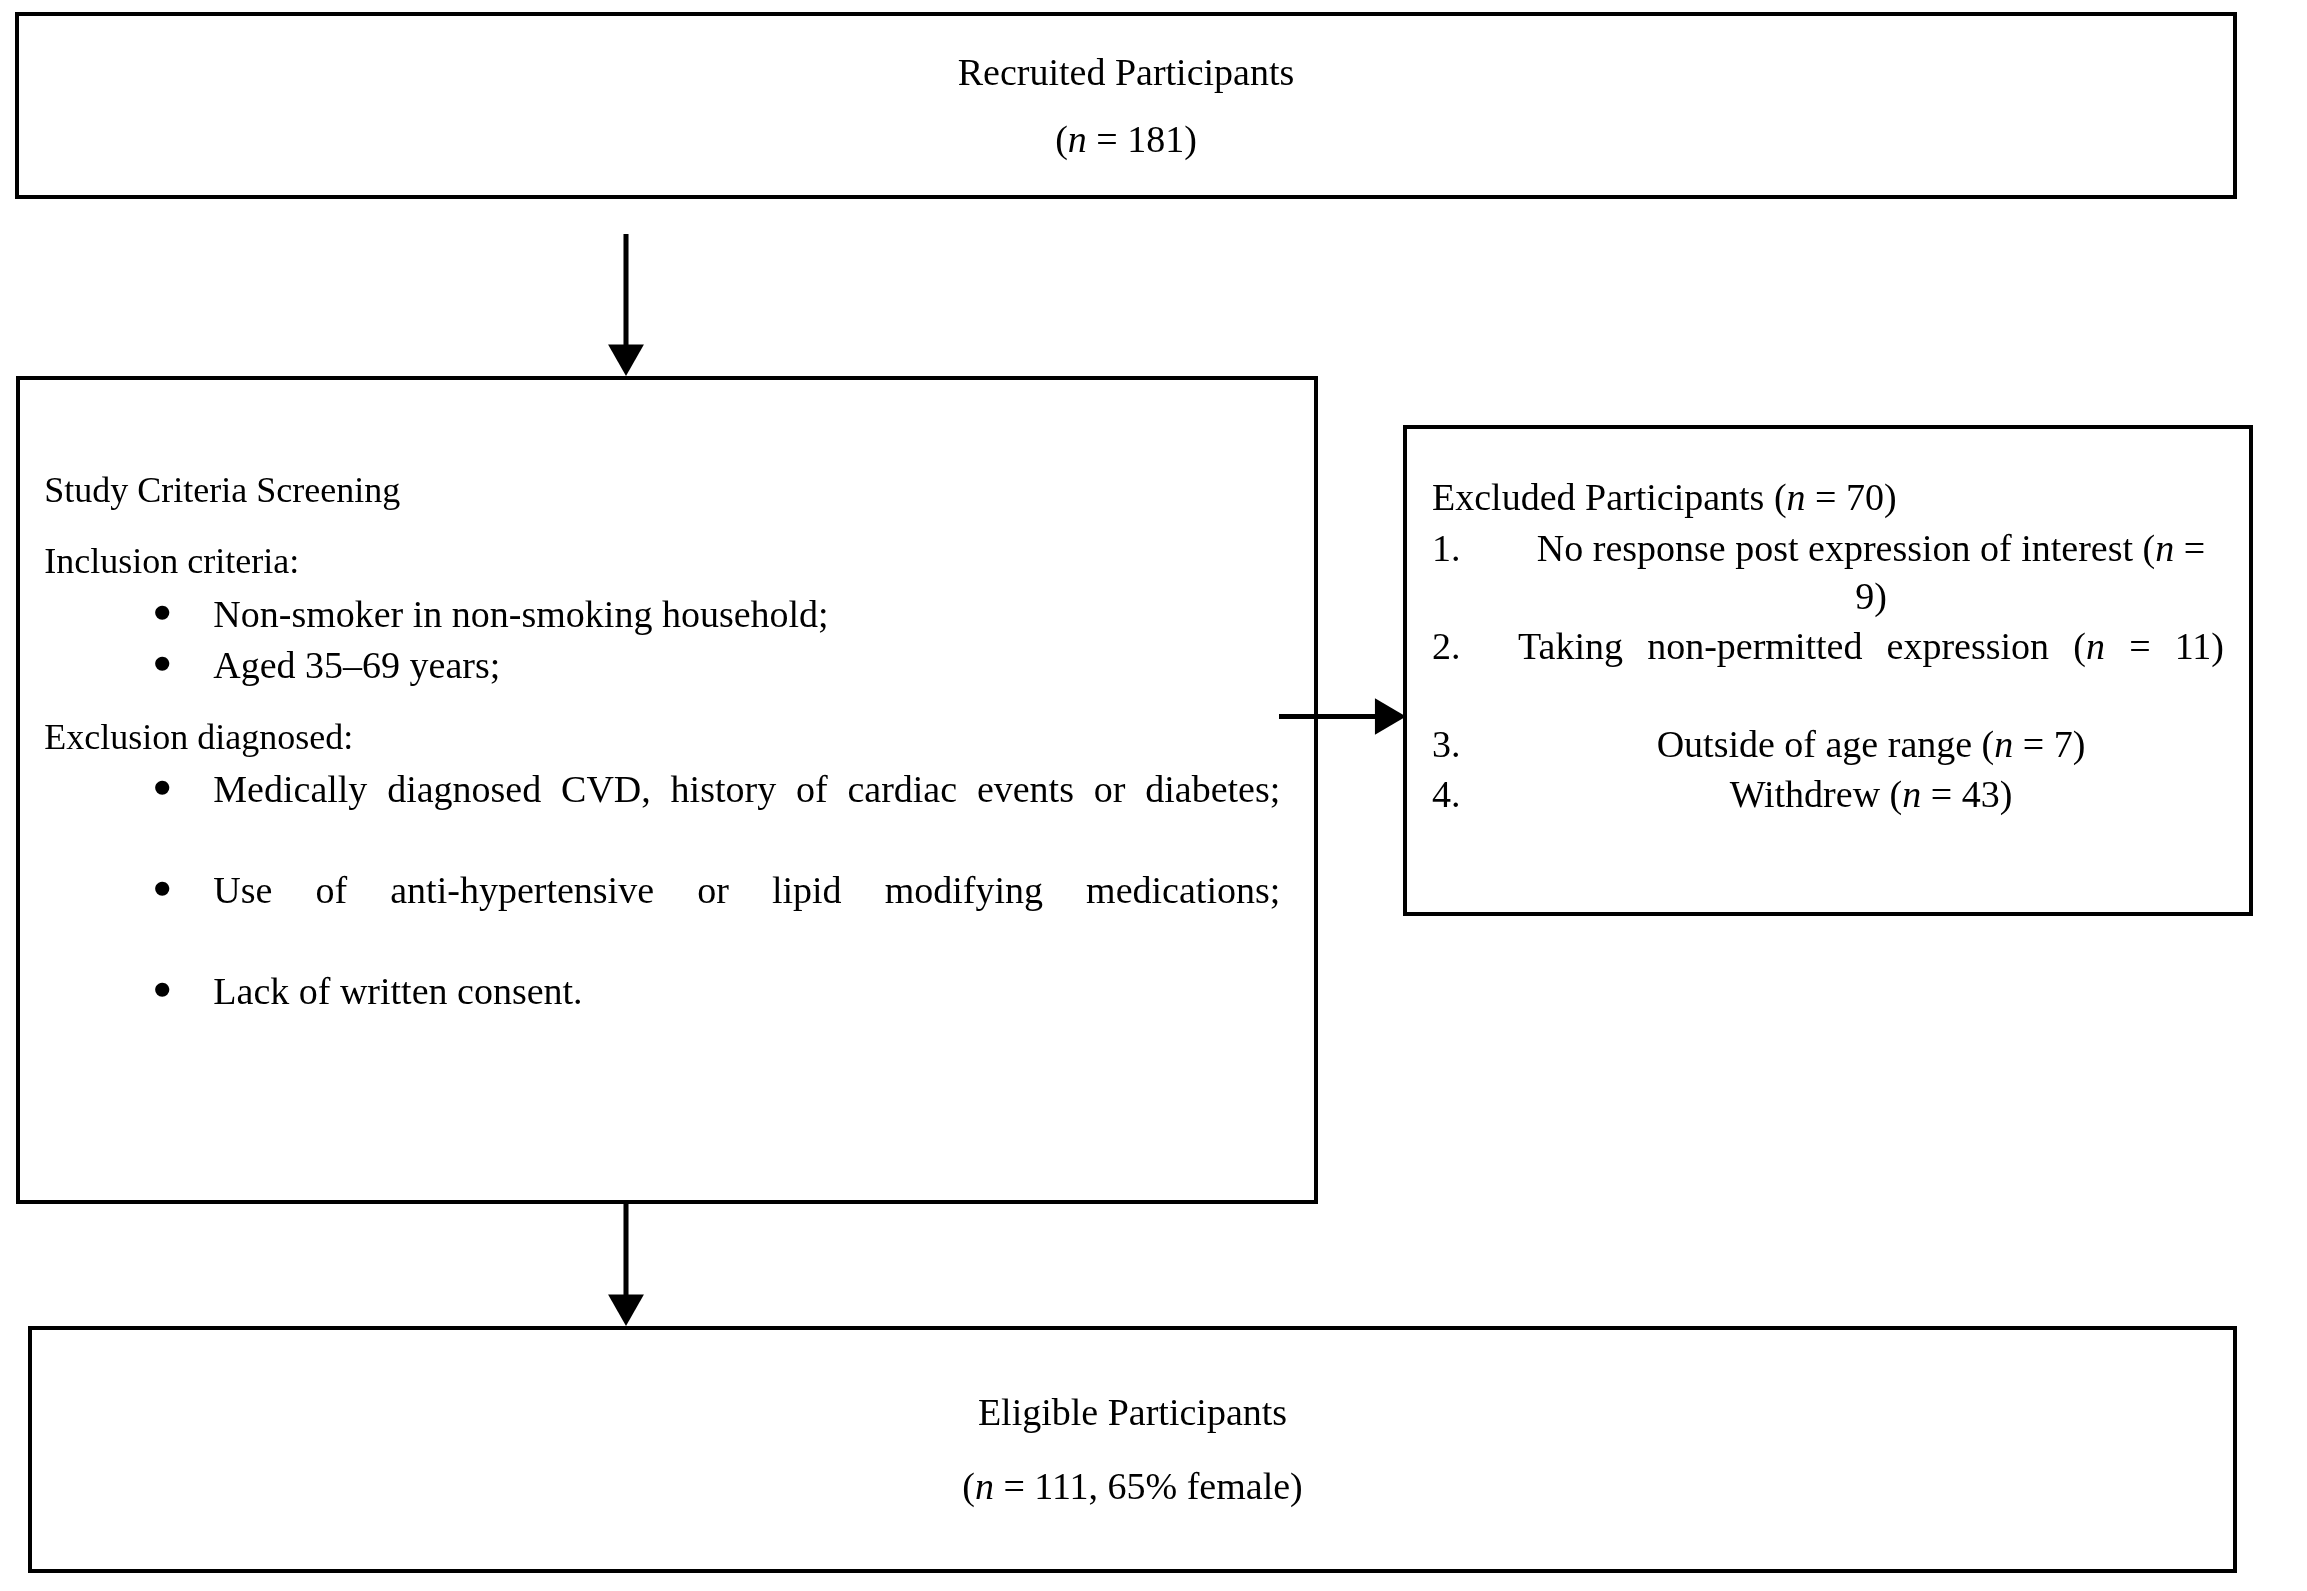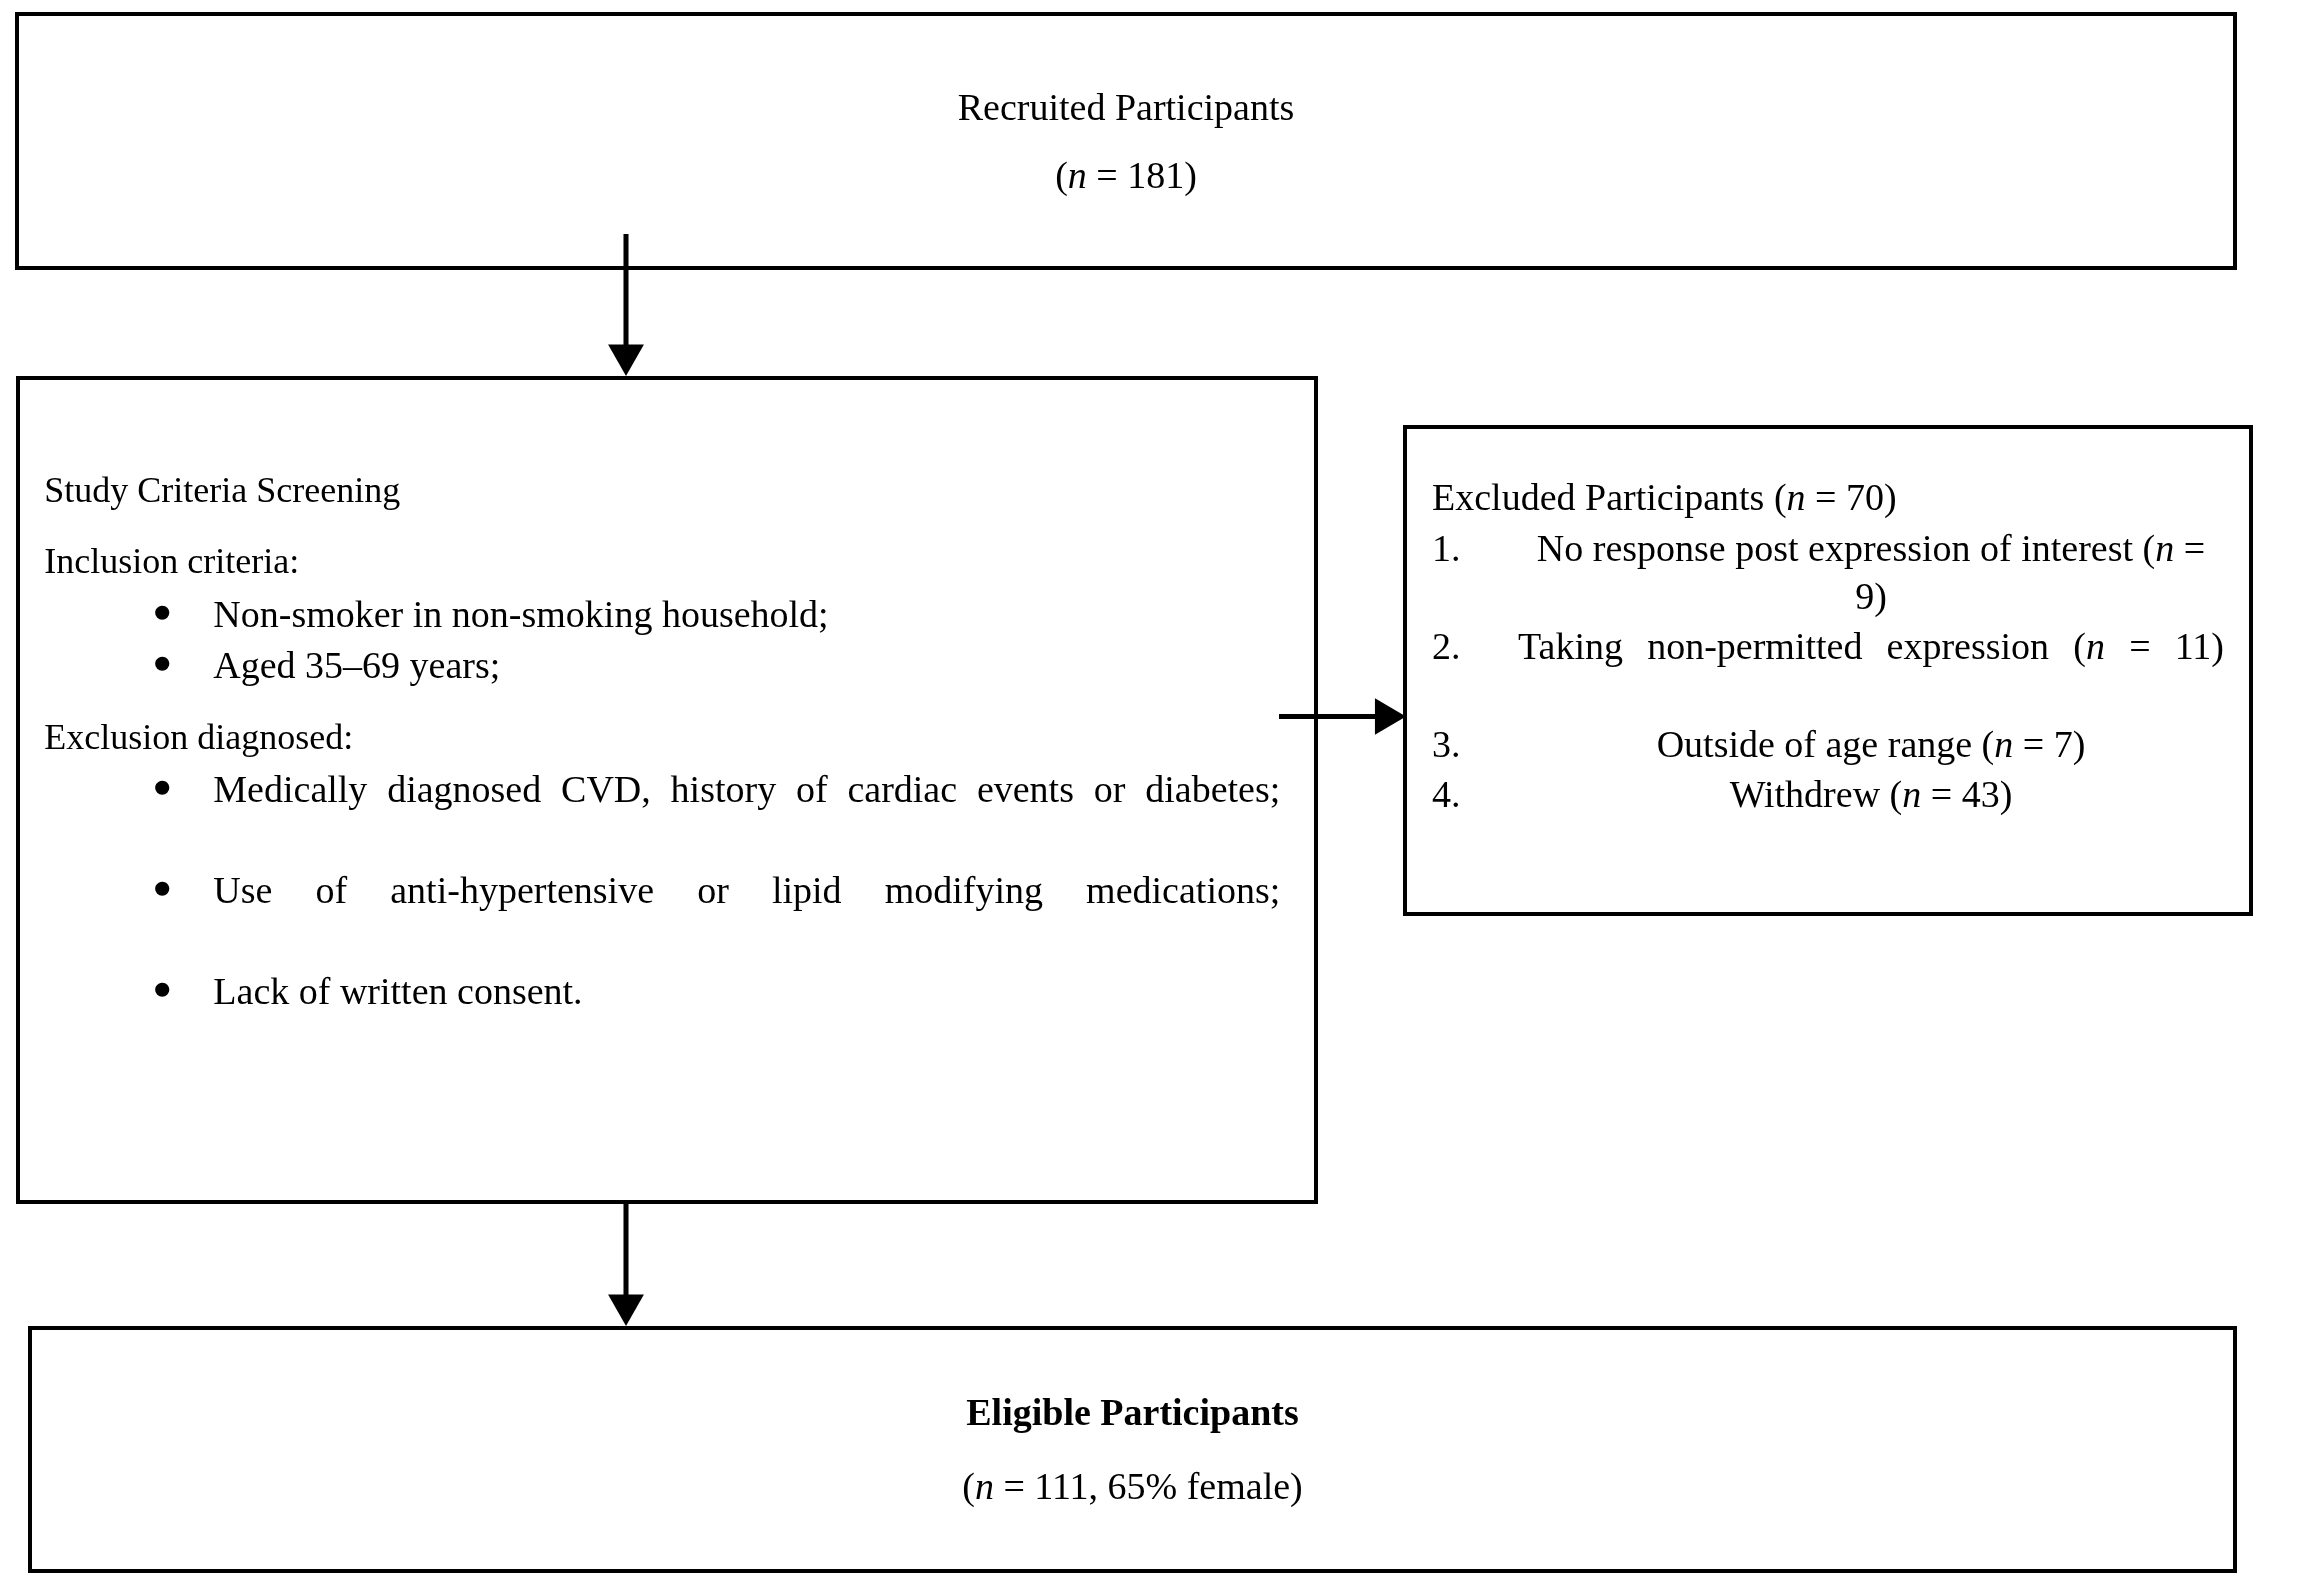--- a/index.html
+++ b/index.html
@@ -28,21 +28,21 @@
     box-sizing: border-box;
     border: 4px solid #000000;
     background: #ffffff;
   }
 
   
   #box-recruited {
     left: 15px;
     top: 12.4px;
     width: 2222px;
-    height: 258px;
+    height: 187px;
     display: flex;
     flex-direction: column;
     align-items: center;
     justify-content: center;
   }
   #box-recruited .line {
     text-align: center;
     font-size: 38px;
     line-height: 1.18;
   }
@@ -158,21 +158,21 @@
     display: flex;
     flex-direction: column;
     align-items: center;
     justify-content: center;
   }
   #box-eligible .line {
     text-align: center;
     font-size: 38px;
     line-height: 1.18;
   }
-  #box-eligible .line-title { margin-bottom: 29px; font-weight: bold; }
+  #box-eligible .line-title { margin-bottom: 29px; }
 
   
   .ital { font-style: italic; }
 
   
   .connector { position: absolute; }
 
   
   #arrow-recruited-to-screening {
     left: 598px;

